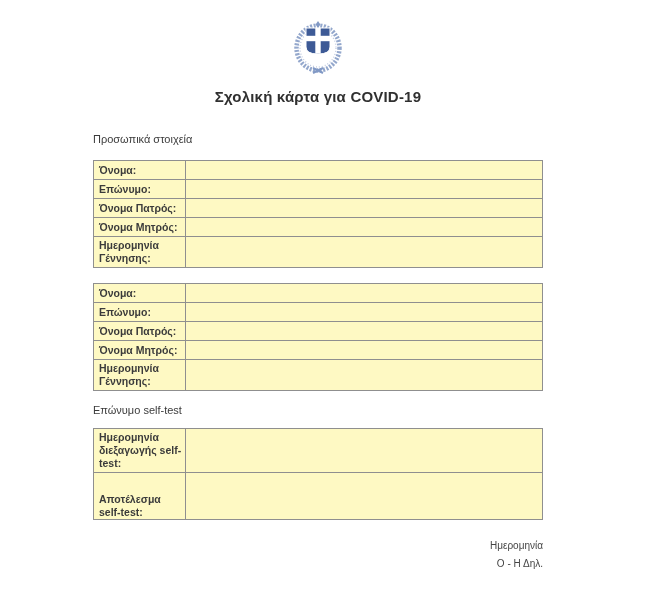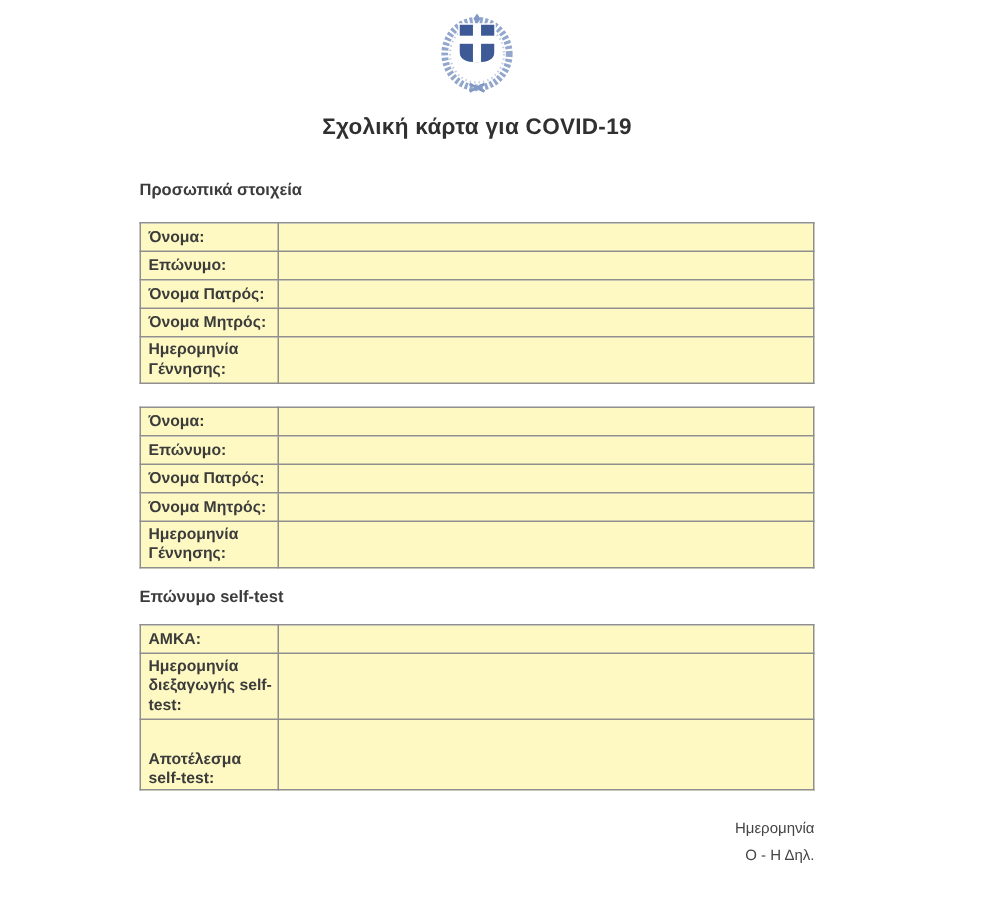--- a/index.html
+++ b/index.html
@@ -9,38 +9,38 @@
   .page {
     position: relative;
     width: 657px;
     height: 600px;
     background: #ffffff;
     overflow: hidden;
   }
   .content {
     position: absolute;
     left: 93px;
-    top: 0;
+    top: 12px;
     width: 450px;
   }
   .emblem { display: block; margin: 8px auto 0 auto; }
 
   .title {
     margin-top: 14px;
     text-align: center;
     font-size: 15px;
     font-weight: bold;
     color: #303030;
     letter-spacing: 0.2px;
     line-height: 18px;
   }
 
   .section-heading {
     font-size: 11px;
-    font-weight: bold;
+    font-weight: normal;
     color: #3b3b3b;
     line-height: 12px;
   }
   .h-personal { margin-top: 27px; }
   .h-child    { margin-top: 9px; }
   .h-selftest { margin-top: 13px; }
 
   .form-table {
     border-collapse: collapse;
     width: 450px;
@@ -142,24 +142,20 @@
         <tr class="r-tall">
           <td class="lbl">Ημερομηνία Γέννησης:</td>
           <td class="val"></td>
         </tr>
       </tbody>
     </table>
 
     <div class="section-heading h-selftest">Επώνυμο self-test</div>
     <table class="form-table t-selftest">
       <tbody>
-        <tr class="r-std">
-          <td class="lbl">ΑΜΚΑ:</td>
-          <td class="val"></td>
-        </tr>
         <tr class="r-date3">
           <td class="lbl">Ημερομηνία διεξαγωγής self-test:</td>
           <td class="val"></td>
         </tr>
         <tr class="r-result">
           <td class="lbl">Αποτέλεσμα self-test:</td>
           <td class="val"></td>
         </tr>
       </tbody>
     </table>

